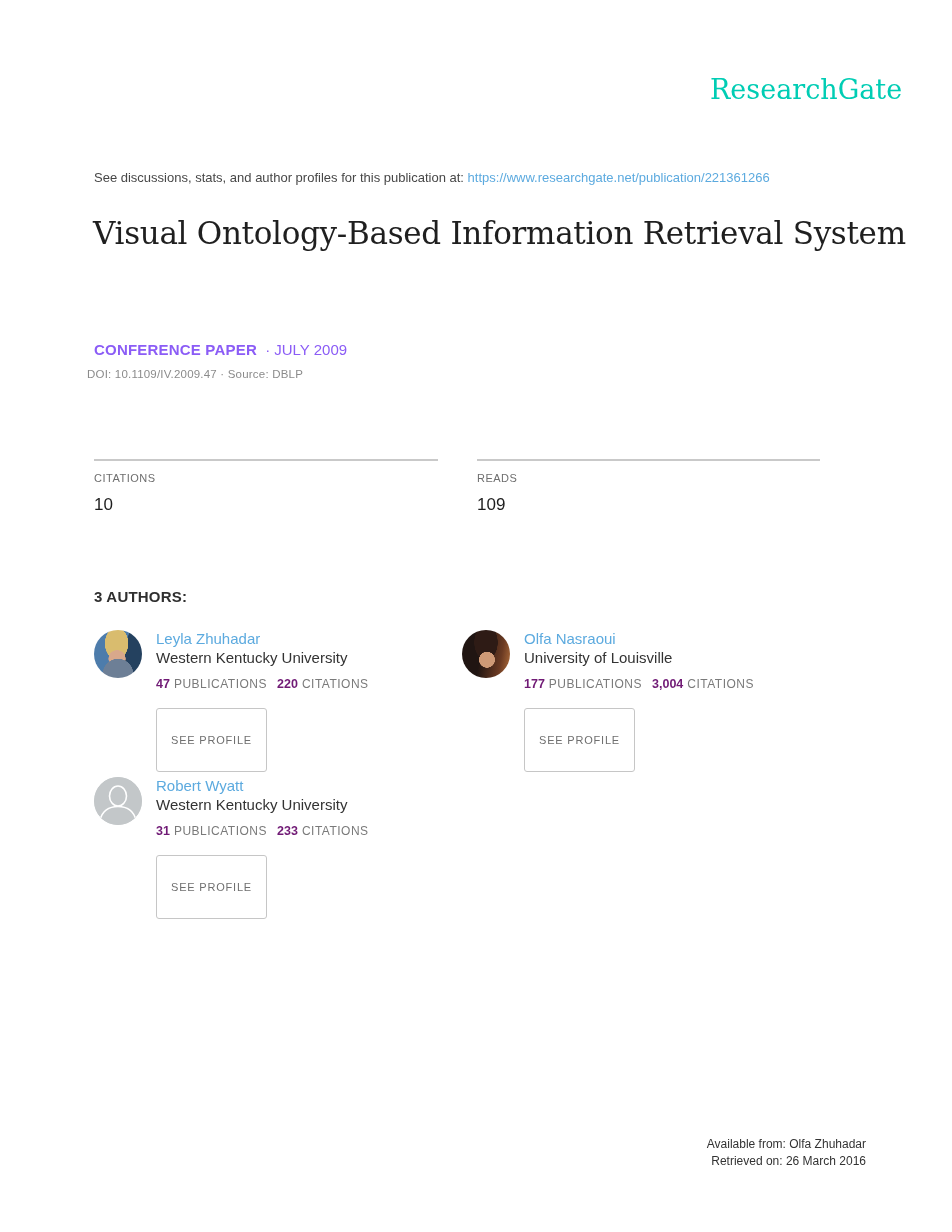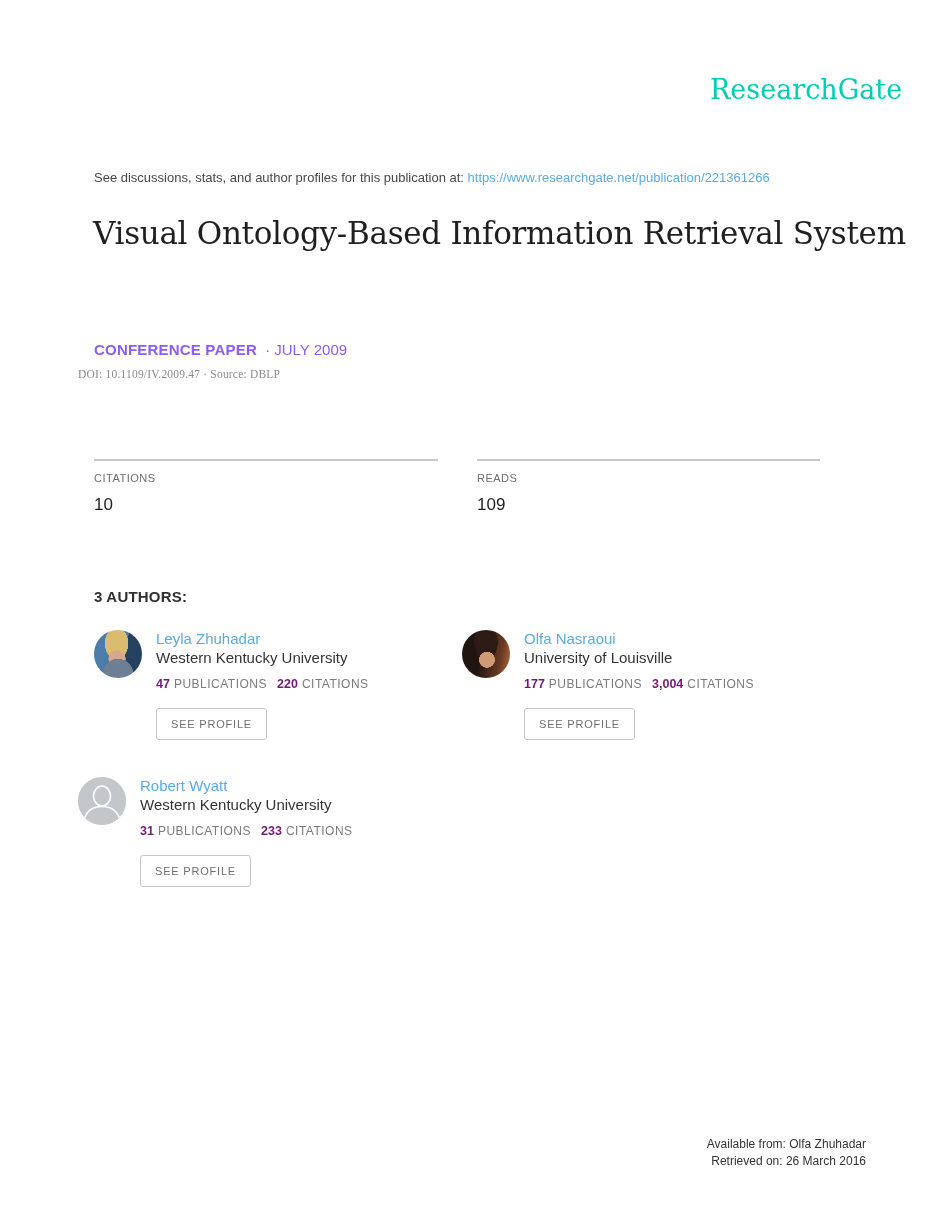--- a/index.html
+++ b/index.html
@@ -32,22 +32,22 @@
   }
 
   .meta-line{
     position:absolute;left:94px;top:341px;
     font-size:15px;color:#8b5cf6;
   }
   .meta-line .meta-type{font-weight:bold;letter-spacing:0.2px;}
   .meta-line .meta-date{margin-left:4px;}
 
   .doi-line{
-    position:absolute;left:78px;top:368px;
-    font-size:11.5px;color:#8b8b8b;letter-spacing:0.2px;font-family:Liberation Serif, serif;
+    position:absolute;left:87px;top:368px;
+    font-size:11.5px;color:#8b8b8b;letter-spacing:0.2px;
   }
 
   .stat-block{position:absolute;top:459px;width:344px;}
   .stat-block.left{left:94px;}
   .stat-block.right{left:477px;width:343px;}
   .stat-rule{height:2px;background:#c9c9c9;}
   .stat-label{margin-top:11px;font-size:11px;color:#6e6e6e;letter-spacing:0.5px;}
   .stat-value{margin-top:11px;font-size:17px;color:#1e1e1e;}
 
   .authors-heading{
@@ -78,21 +78,21 @@
 
   .card-content{margin-left:62px;padding-top:0;}
   .author-name{font-size:15px;color:var(--blue);cursor:pointer;line-height:19px;}
   .author-affil{margin-top:0;font-size:15px;color:#333333;line-height:19px;}
   .author-pubs{margin-top:9px;font-size:12.5px;line-height:16px;white-space:nowrap;}
   .author-pubs .num{font-weight:bold;color:#701a75;}
   .author-pubs .lbl{color:#7a7a7a;font-size:12px;letter-spacing:0.5px;margin-left:4px;}
   .author-pubs .lbl.first{margin-right:10px;}
   .see-profile{
     margin-top:16px;display:inline-block;
-    padding:9px 14px;border:1px solid #c6c6c6;border-radius:3px;
+    padding:25px 14px;border:1px solid #c6c6c6;border-radius:3px;
     background:#ffffff;font-family:"Liberation Sans", sans-serif;
     font-size:11px;color:#6f6f6f;letter-spacing:0.8px;cursor:pointer;
   }
 
   .footer{
     position:absolute;right:86px;top:1136px;text-align:right;
     font-size:12px;line-height:17px;color:#333333;
   }
 </style>
 </head>
@@ -148,21 +148,21 @@
     <div class="card-content">
       <div class="author-name">Olfa Nasraoui</div>
       <div class="author-affil">University of Louisville</div>
       <div class="author-pubs">
         <span class="num">177</span><span class="lbl first">PUBLICATIONS</span><span class="num">3,004</span><span class="lbl">CITATIONS</span>
       </div>
       <button class="see-profile">SEE PROFILE</button>
     </div>
   </div>
 
-  <div class="author-card" style="left:78px;top:776px;">
+  <div class="author-card" style="left:94px;top:776px;">
     <div class="avatar placeholder">
       <svg viewBox="0 0 48 48" xmlns="http://www.w3.org/2000/svg">
         <circle cx="24" cy="24" r="24" fill="#c3c7c9"></circle>
         <ellipse cx="24" cy="19" rx="8.5" ry="10" fill="#c3c7c9" stroke="#ffffff" stroke-width="1.6"></ellipse>
         <path d="M6 43 C9 32, 17 29.5, 24 29.5 C31 29.5, 39 32, 42 43" fill="#c3c7c9" stroke="#ffffff" stroke-width="1.6"></path>
       </svg>
     </div>
     <div class="card-content">
       <div class="author-name">Robert Wyatt</div>
       <div class="author-affil">Western Kentucky University</div>

